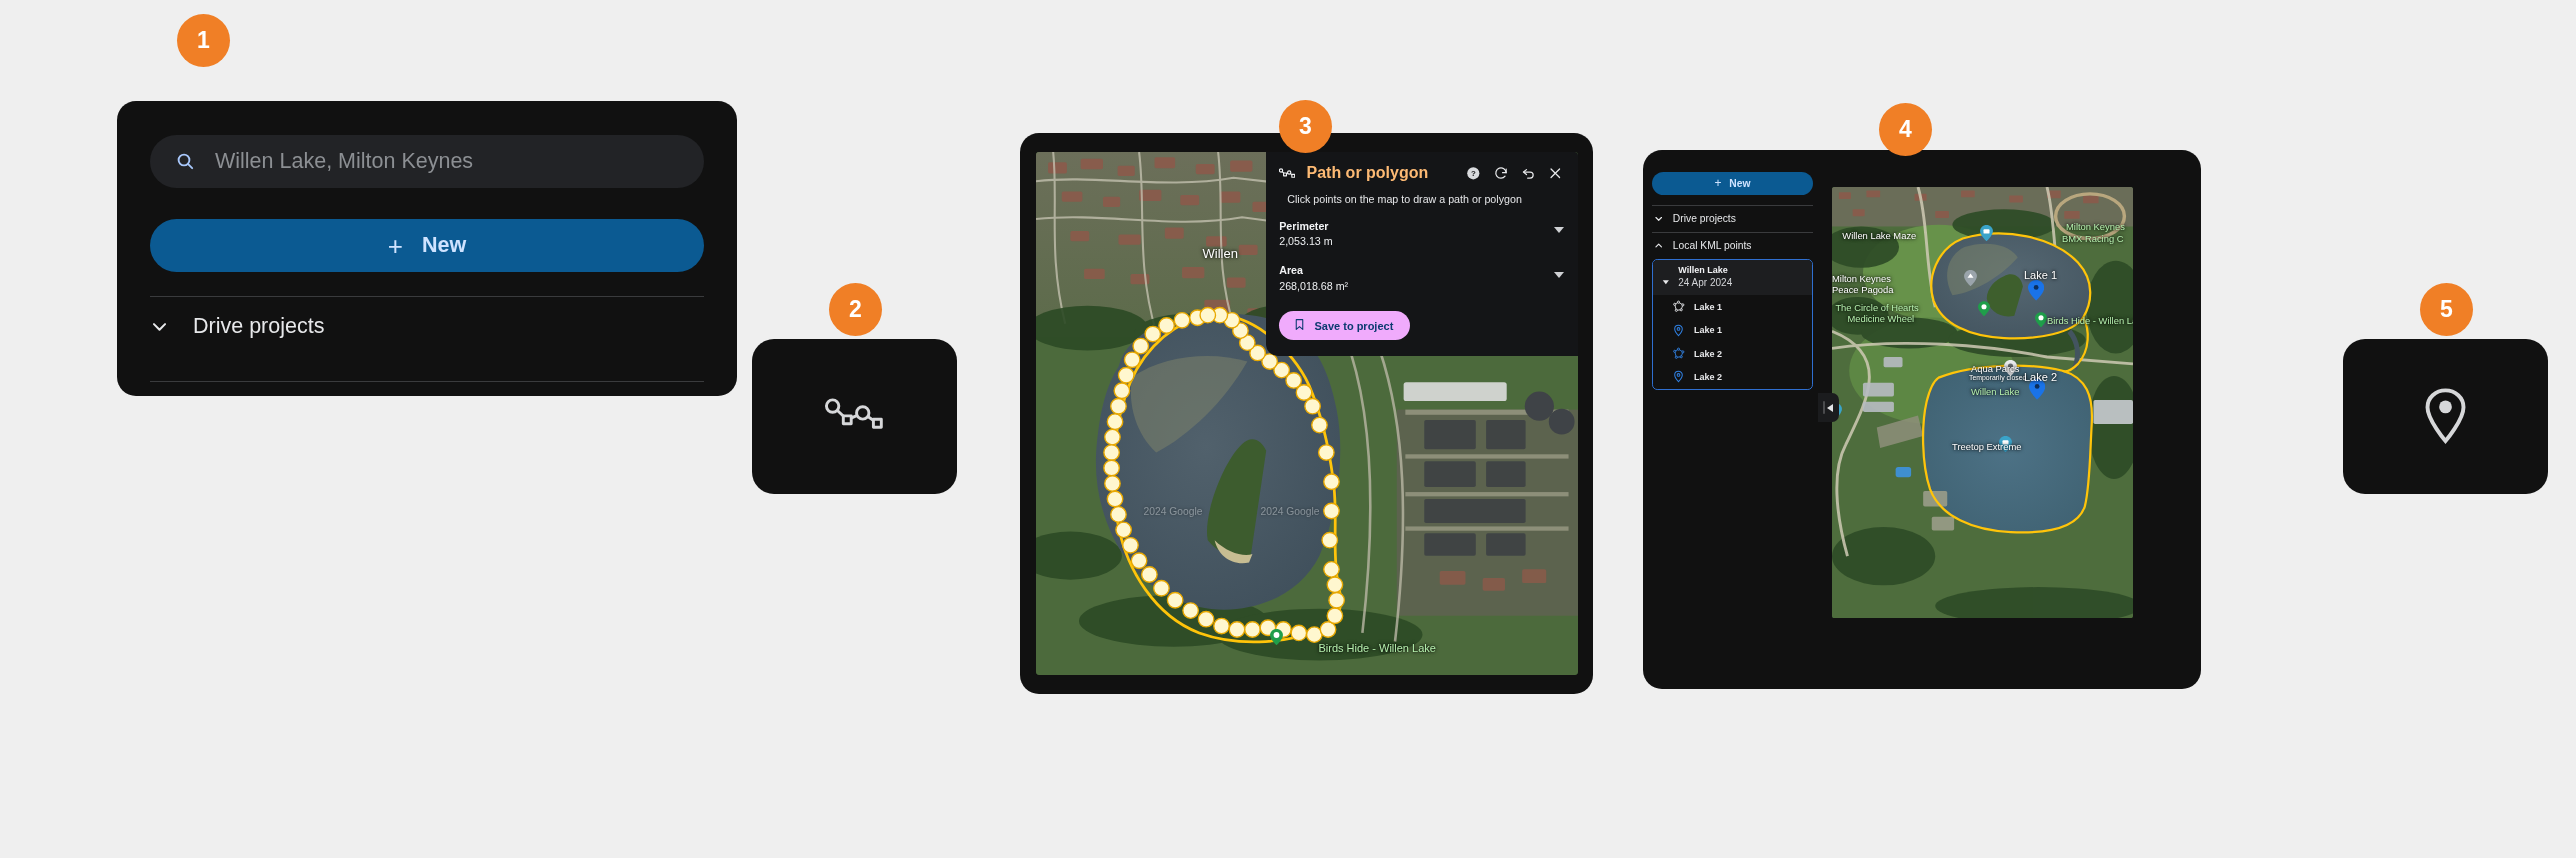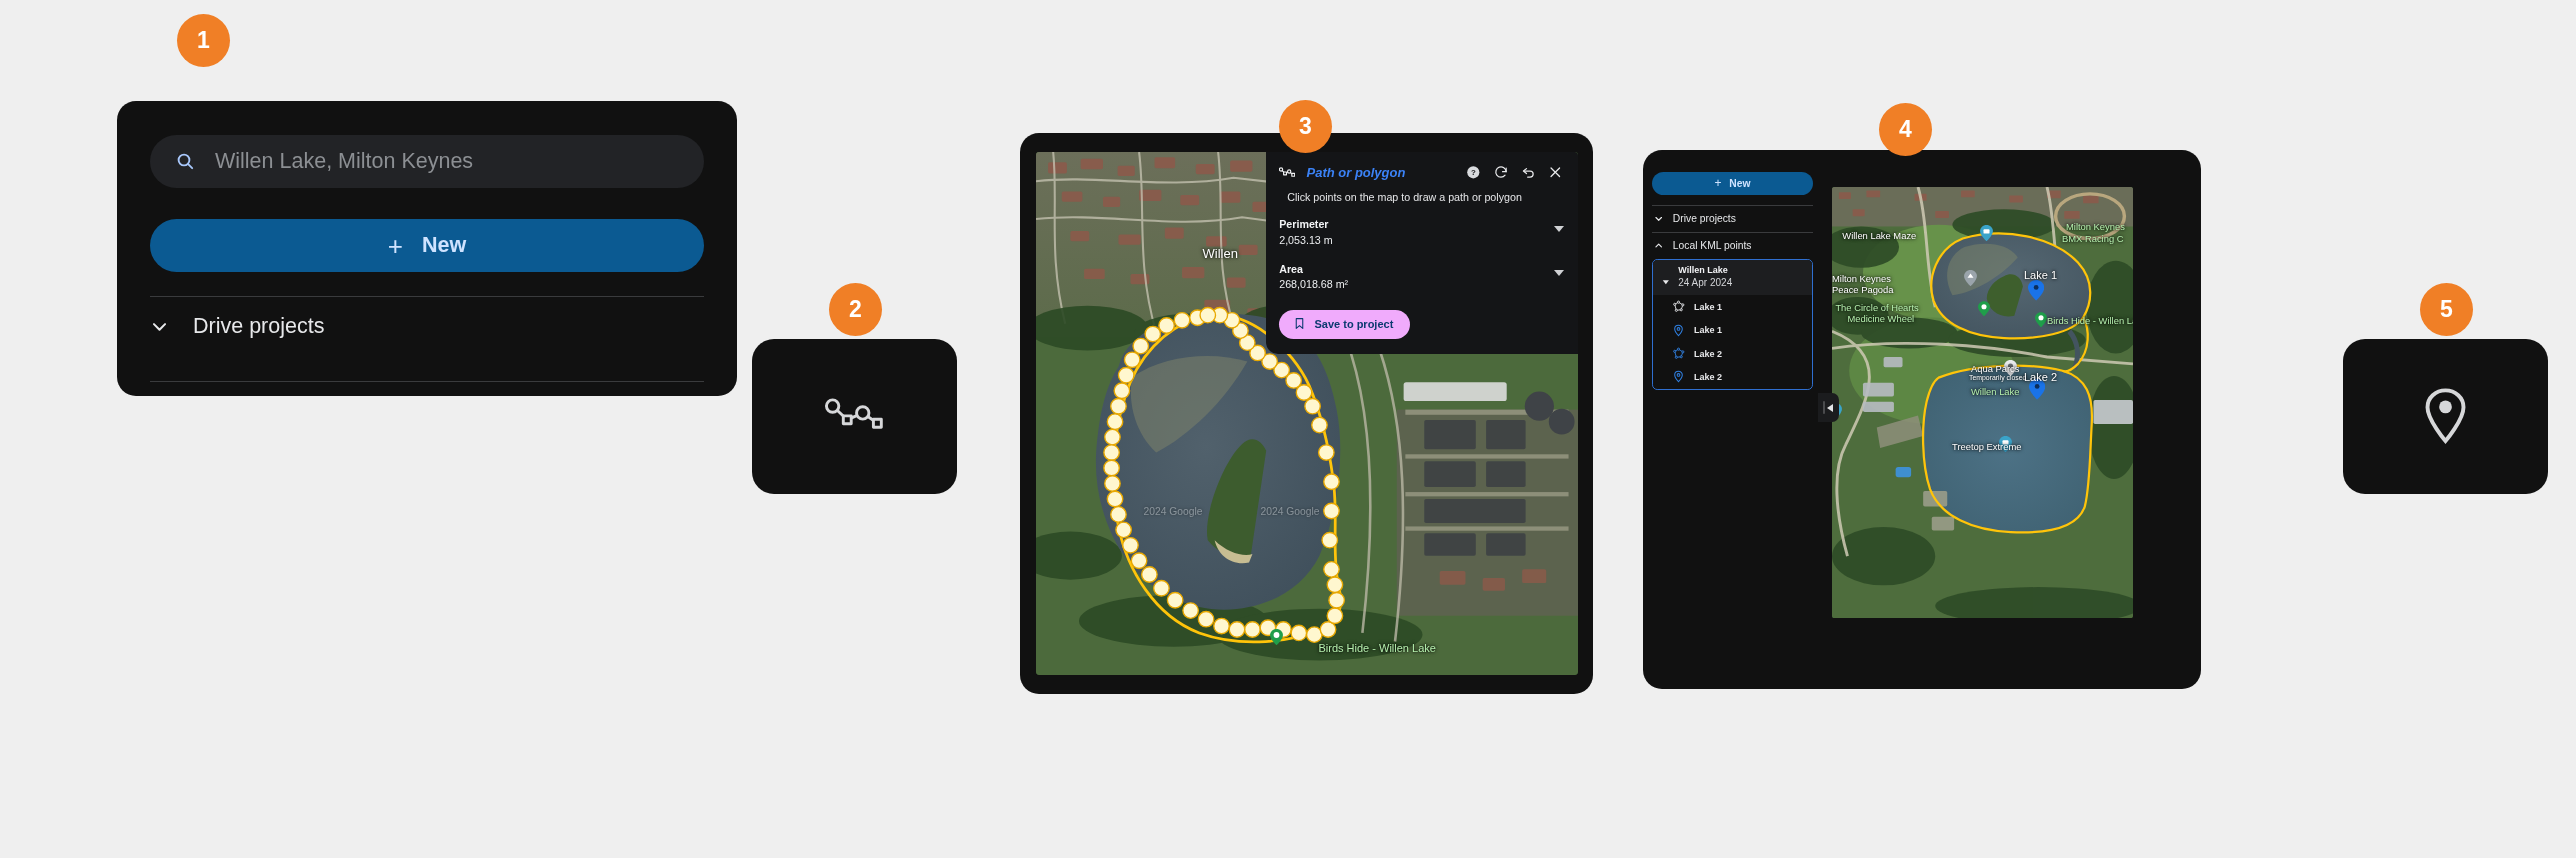--- a/index.html
+++ b/index.html
@@ -171,21 +171,21 @@
     position:absolute;right:0;top:0;width:312px;
     background:#141517;
     border-radius:0 0 0 12px;
     padding:12px 13.7px 15.5px 13.7px;
     box-sizing:border-box;
     z-index:10;
   }
   #p3-dialog .dlg-head{display:flex;align-items:center;gap:11px;}
   #p3-dialog .dlg-ic{width:16.3px;height:16.3px;flex:none;display:flex;align-items:center;justify-content:center;}
   #p3-dialog .dlg-ic svg{width:16.3px;height:16.3px;}
-  #p3-dialog .dlg-title{color:#3b82f6;font-size:13px;font-weight:bold;flex:1;white-space:nowrap;font-style:italic;}
+  #p3-dialog .dlg-title{color:#fdba74;font-size:16px;font-weight:bold;flex:1;white-space:nowrap;}
   #p3-dialog .dlg-act{width:16.3px;height:16.3px;flex:none;display:flex;align-items:center;justify-content:center;}
   #p3-dialog .dlg-act svg{width:14.6px;height:14.6px;}
   #p3-dialog .dlg-hint{color:#e5e6e8;font-size:10.7px;margin-top:11px;white-space:nowrap;margin-left:8px;}
   .metric{margin-top:13.7px;display:flex;align-items:flex-start;}
   .metric .mtxt{flex:1;}
   .metric .mlabel{color:#f2f3f5;font-size:10.7px;font-weight:bold;line-height:1.45;}
   .metric .mval{color:#eceef0;font-size:10.7px;line-height:1.45;}
   .metric .mcaret{width:0;height:0;margin-top:8.6px;
     border-left:5.2px solid transparent;border-right:5.2px solid transparent;border-top:6px solid #cfd1d4;}
   .save-btn{

